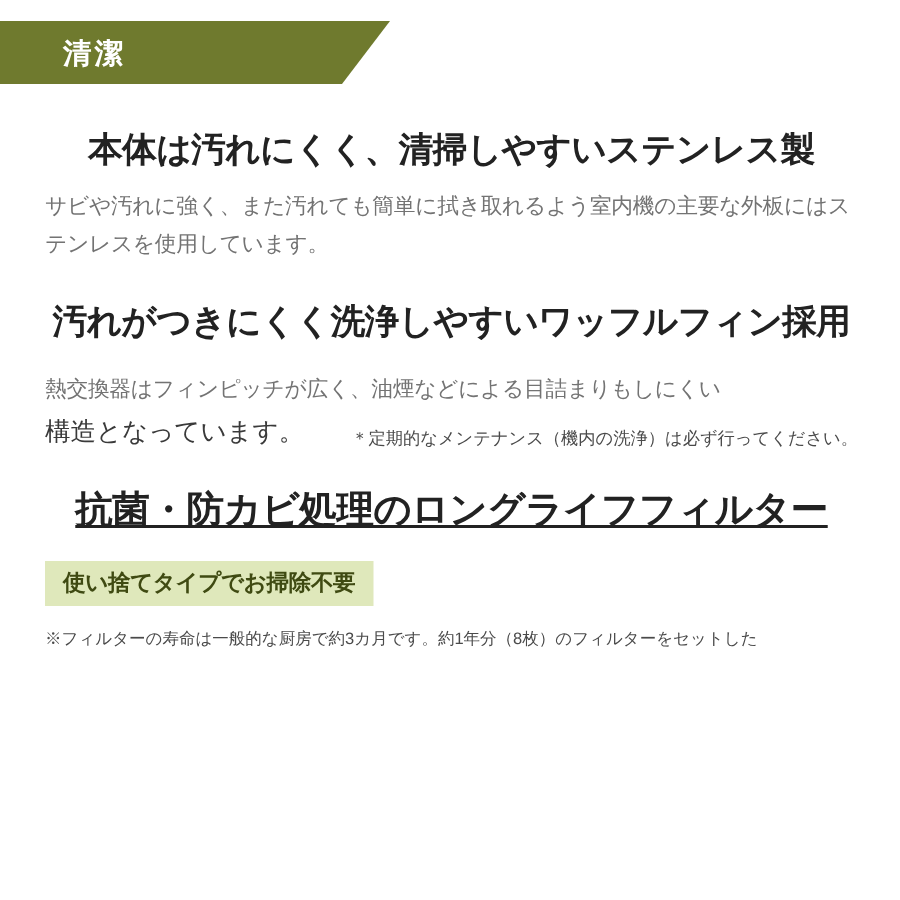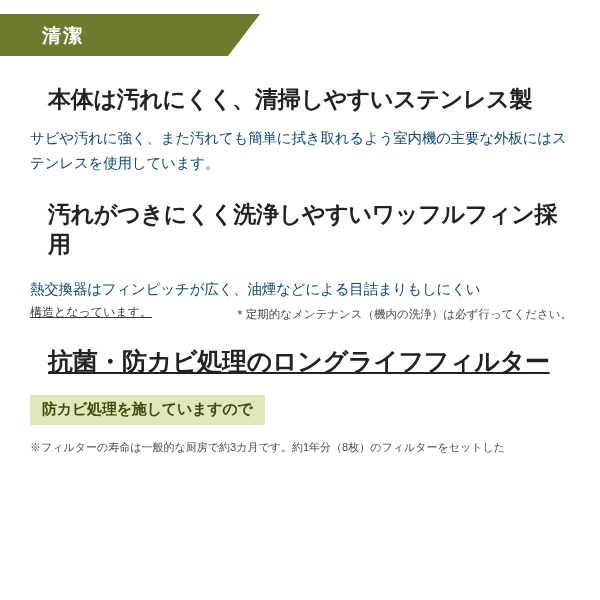--- a/index.html
+++ b/index.html
@@ -49,20 +49,21 @@
   .content {
     padding: 0 28px 0 30px;
     box-sizing: border-box;
   }
 
   
   .headline {
     display: flex;
     align-items: center;
     margin-top: 14px;
+    flex-direction: column;
   }
   .headline .bar {
     width: 7px;
     background: #a6c235;
     margin-right: 11px;
     flex: 0 0 auto;
   }
   .headline .htext {
     font-size: 23px;
     font-weight: bold;
@@ -73,40 +74,39 @@
   }
   .headline.big .htext {
     font-size: 25px;
     text-decoration: underline;
   }
 
   
   .para {
     font-size: 14.5px;
     line-height: 1.72;
-    color: #0c4a6e;
+    color: #737373;
     margin-top: 10px;
     letter-spacing: -0.2px;
   }
   .para.loose {
     line-height: 1.8;
   }
 
   
   .noterow {
     display: flex;
     align-items: flex-end;
     justify-content: space-between;
     gap: 10px;
   }
   .noterow .left {
-    font-size: 12px;
+    font-size: 17px;
     line-height: 1.75;
     color: #3a3a3a;
-    text-decoration: underline;
   }
   .note {
     font-size: 11.5px;
     color: #4a4a4a;
     line-height: 1.5;
     white-space: nowrap;
     text-align: center;
   }
 
   
@@ -160,21 +160,21 @@
       <div class="left">構造となっています。</div>
       <div class="note">＊定期的なメンテナンス（機内の洗浄）は必ず行ってください。</div>
     </div>
 
     
     <div class="headline big" style="margin-top:20px;">
       <div class="bar"></div>
       <div class="htext">抗菌・防カビ処理のロングライフフィルター</div>
     </div>
 
-    <div class="chip">防カビ処理を施していますので</div>
+    <div class="chip">使い捨てタイプでお掃除不要</div>
 
 
     <div class="footnote">
       <div class="ln1">※フィルターの寿命は一般的な厨房で約3カ月です。約1年分（8枚）のフィルターをセットした</div>
 
     </div>
 
   </div>
 </div>
 

